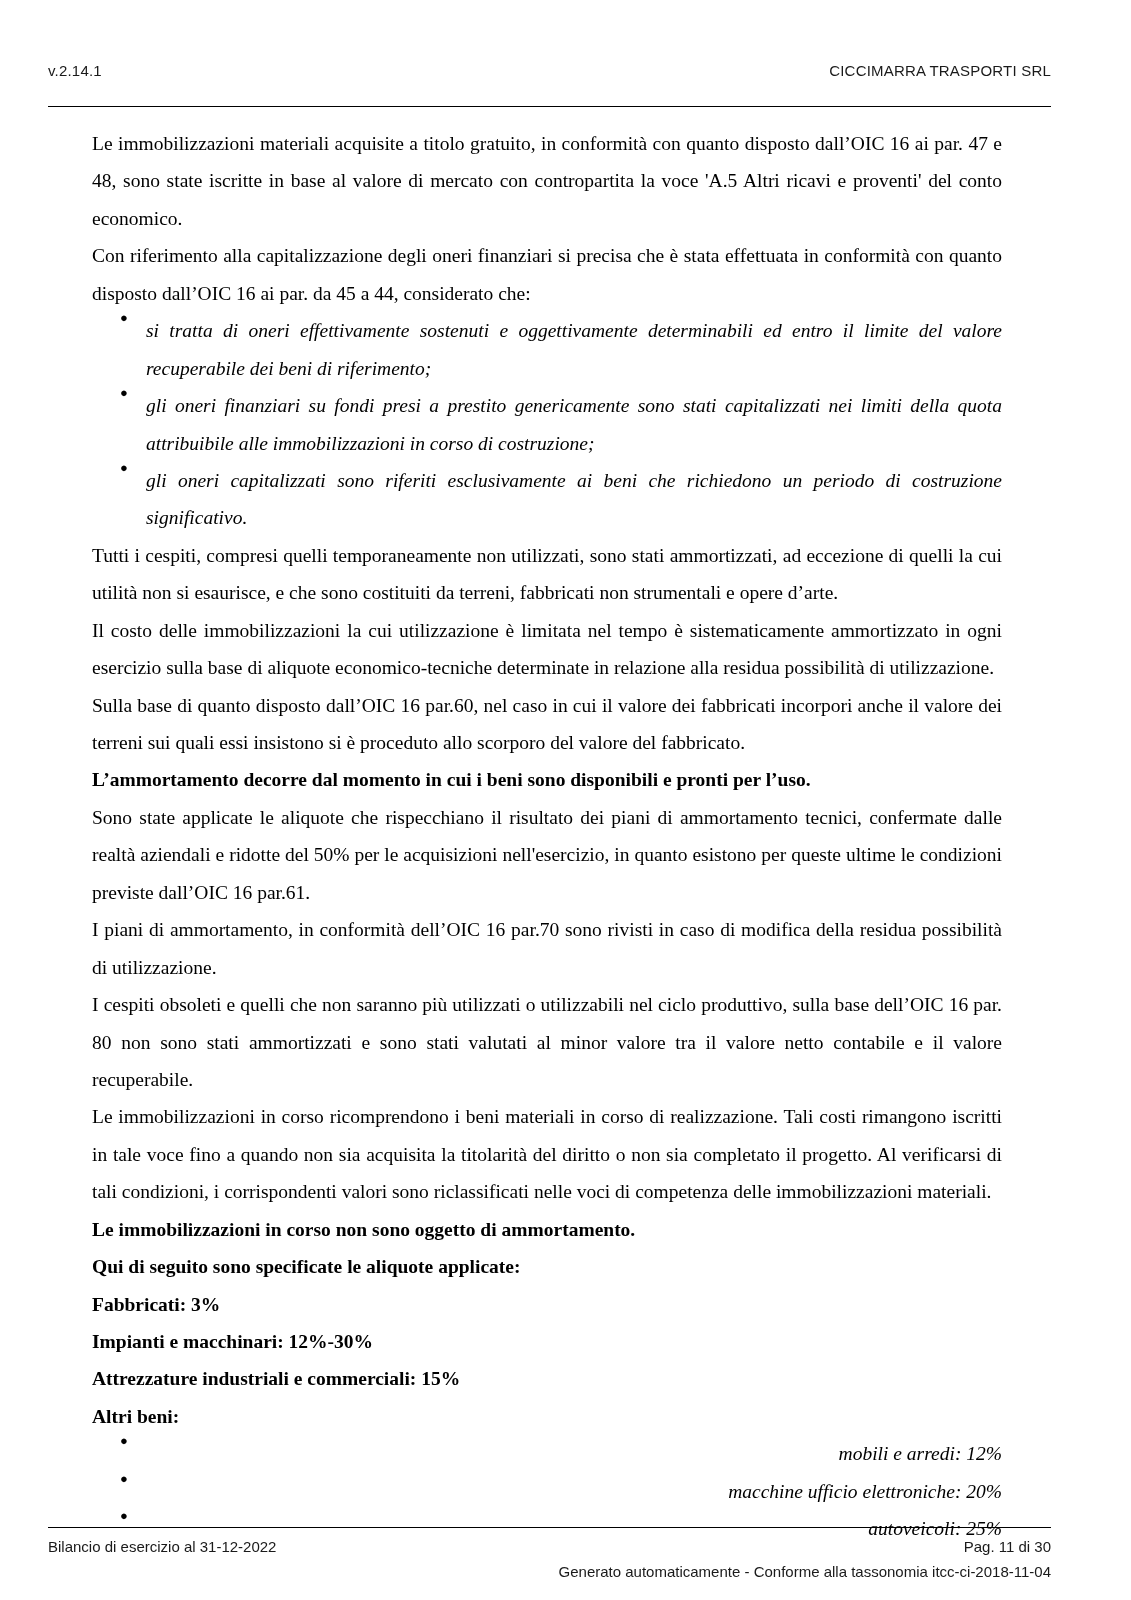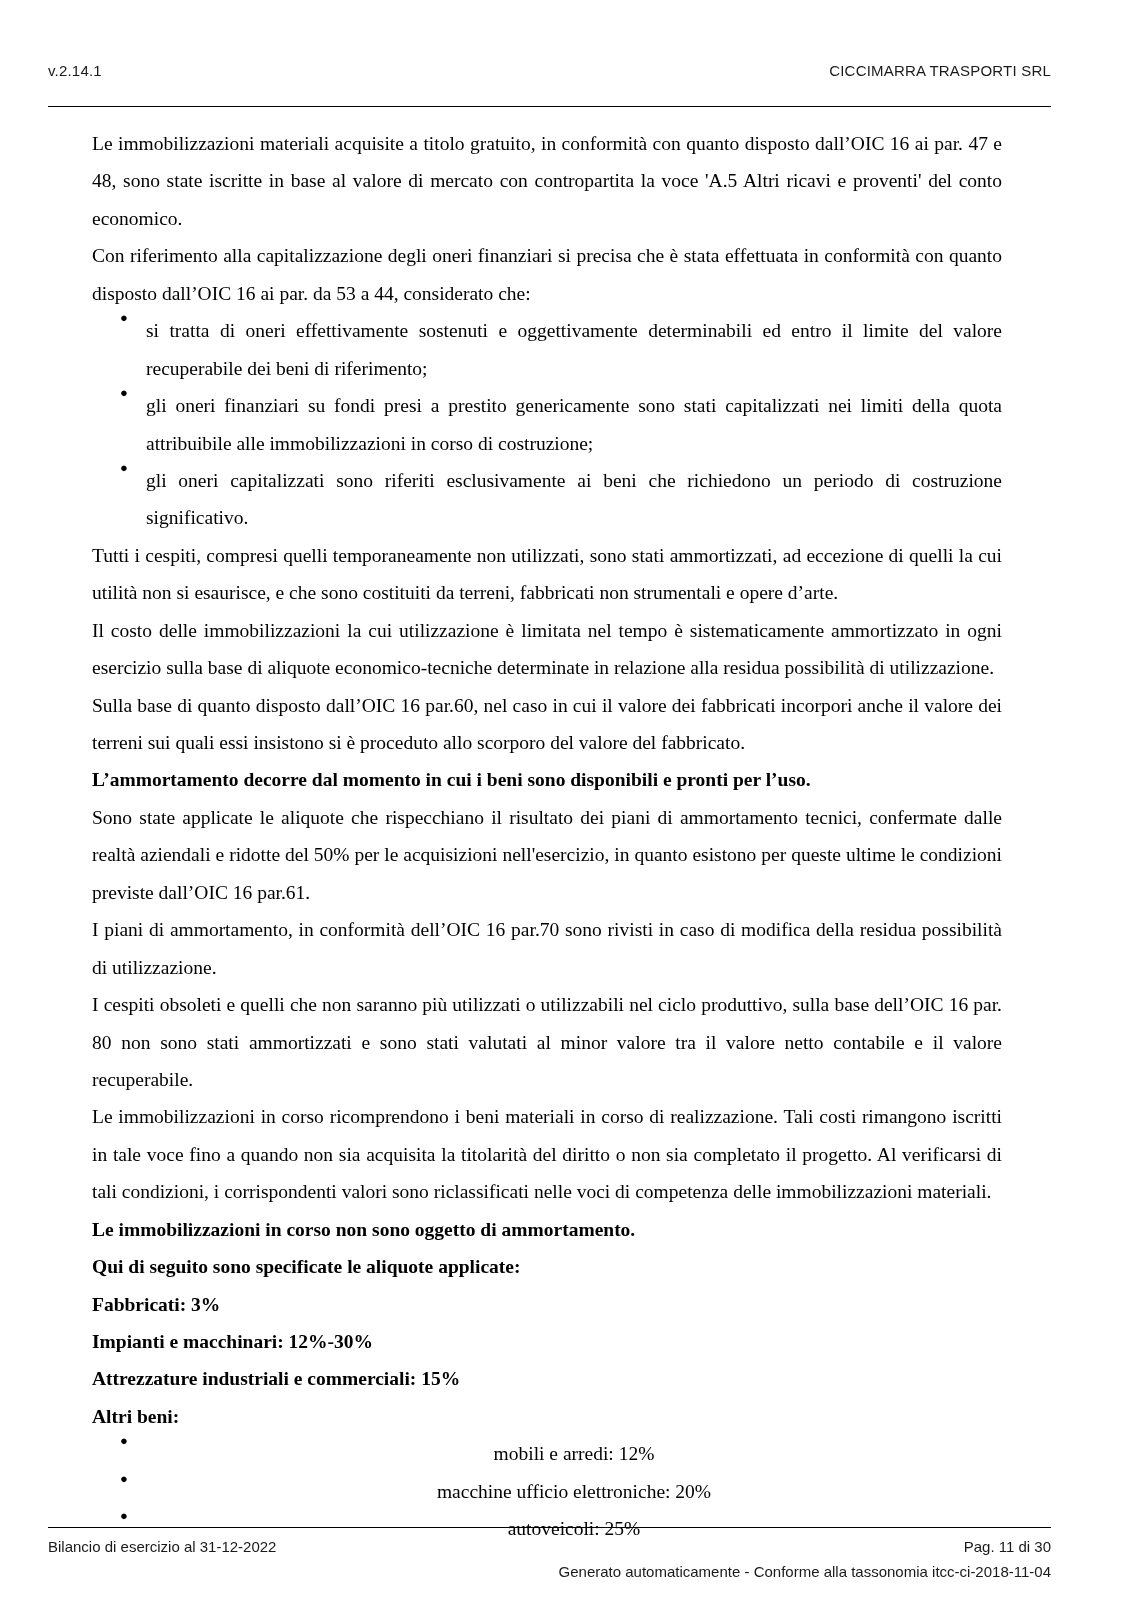--- a/index.html
+++ b/index.html
@@ -60,38 +60,39 @@
     text-justify: inter-word;
   }
   p.para.nojust {
     text-align: left;
     font-weight: bold;
   }
   ul.bullets {
     list-style: none;
     margin: 0;
     padding: 0;
+    font-style: italic;
   }
   ul.bullets li {
     position: relative;
     padding-left: 54px;
     text-align: justify;
     margin: 0;
   }
   ul.bullets li::before {
     content: "\25CF";
     position: absolute;
     left: 28px;
     top: -6px;
     font-size: 13px;
     line-height: 1.92;
   }
   ul.bullets.sub li {
     padding-left: 54px;
-    text-align: center;
+    text-align: right;
   }
   
   .footer {
     position: absolute;
     left: 48px;
     right: 48px;
     bottom: 40px;
     border-top: 1.3px solid #000000;
     padding-top: 10px;
     font-family: "Liberation Sans", sans-serif;
@@ -115,21 +116,21 @@
 
   <div class="header">
     <span class="header-left">v.2.14.1</span>
     <span class="header-right">CICCIMARRA TRASPORTI SRL</span>
   </div>
 
   <div class="content">
 
     <p class="para">Le immobilizzazioni materiali acquisite a titolo gratuito, in conformità con quanto disposto dall’OIC 16 ai par. 47 e 48, sono state iscritte in base al valore di mercato con contropartita la voce 'A.5 Altri ricavi e proventi' del conto economico.</p>
 
-    <p class="para">Con riferimento alla capitalizzazione degli oneri finanziari si precisa che è stata effettuata in conformità con quanto disposto dall’OIC 16 ai par. da 53 a 44, considerato che:</p>
+    <p class="para">Con riferimento alla capitalizzazione degli oneri finanziari si precisa che è stata effettuata in conformità con quanto disposto dall’OIC 16 ai par. da 45 a 44, considerato che:</p>
 
     <ul class="bullets">
       <li>si tratta di oneri effettivamente sostenuti e oggettivamente determinabili ed entro il limite del valore recuperabile dei beni di riferimento;</li>
       <li>gli oneri finanziari su fondi presi a prestito genericamente sono stati capitalizzati nei limiti della quota attribuibile alle immobilizzazioni in corso di costruzione;</li>
       <li>gli oneri capitalizzati sono riferiti esclusivamente ai beni che richiedono un periodo di costruzione significativo.</li>
     </ul>
 
     <p class="para">Tutti i cespiti, compresi quelli temporaneamente non utilizzati, sono stati ammortizzati, ad eccezione di quelli la cui utilità non si esaurisce, e che sono costituiti da terreni, fabbricati non strumentali e opere d’arte.</p>
     <p class="para">Il costo delle immobilizzazioni la cui utilizzazione è limitata nel tempo è sistematicamente ammortizzato in ogni esercizio sulla base di aliquote economico-tecniche determinate in relazione alla residua possibilità di utilizzazione.</p>
     <p class="para">Sulla base di quanto disposto dall’OIC 16 par.60, nel caso in cui il valore dei fabbricati incorpori anche il valore dei terreni sui quali essi insistono si è proceduto allo scorporo del valore del fabbricato.</p>

